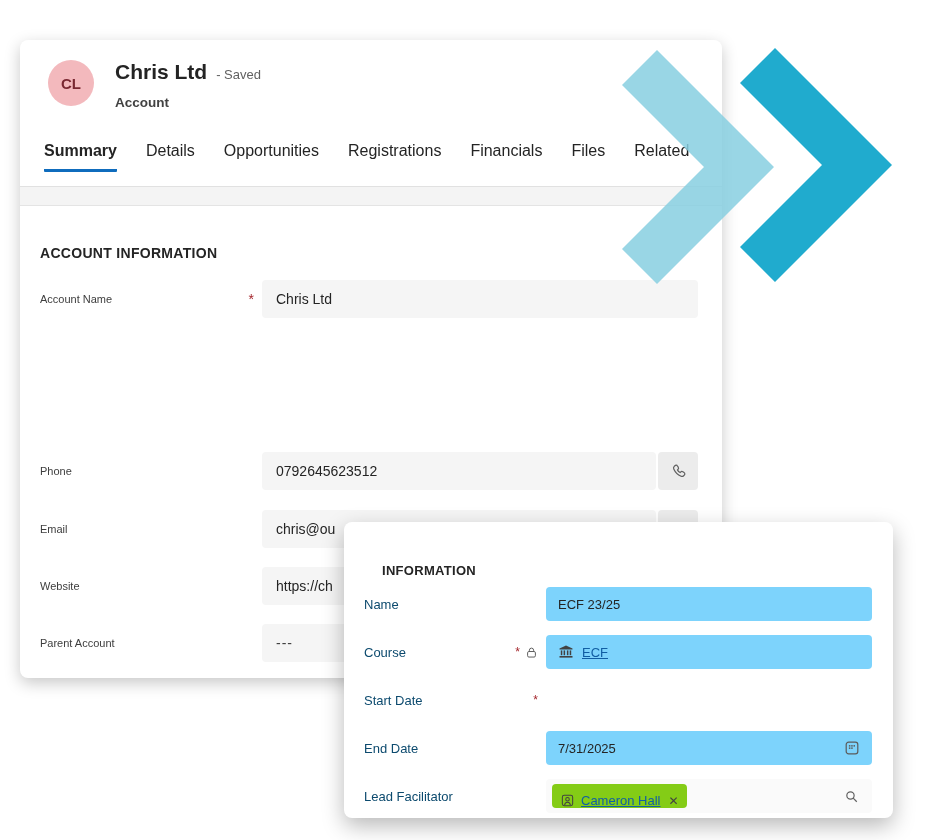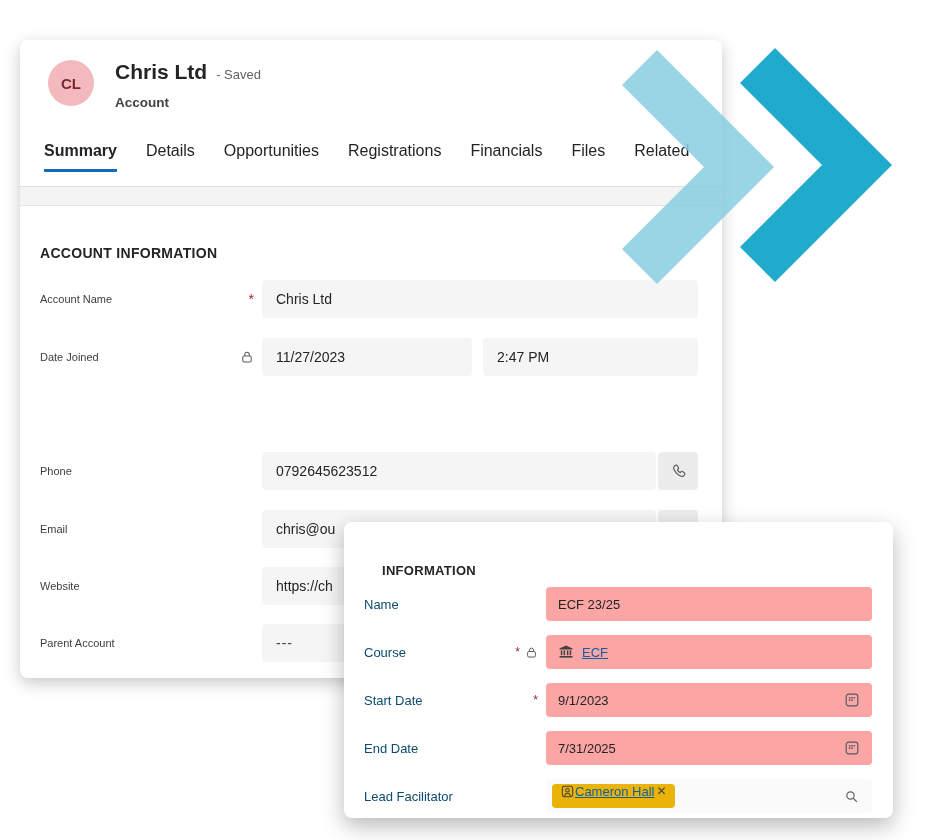--- a/index.html
+++ b/index.html
@@ -41,28 +41,28 @@
   .marker{width:32px;flex:none;display:flex;align-items:center;justify-content:flex-end;gap:4px;padding-right:8px;box-sizing:border-box;}
   .marker2{width:42px;flex:none;display:flex;align-items:center;justify-content:flex-end;gap:5px;padding-right:8px;box-sizing:border-box;}
   .req{color:#a4262c;font-size:14px;line-height:1;}
   .fwrap{flex:1;display:flex;gap:11px;min-width:0;}
   .fld{height:38px;background:#f5f5f5;border-radius:4px;display:flex;align-items:center;
     padding:0 14px;font-size:14px;color:#242424;flex:1;min-width:0;white-space:nowrap;overflow:hidden;box-sizing:border-box;}
   .fld.half1{flex:none;width:210px;}
   .fld.half2{flex:1;}
   .icon-box{width:40px;height:38px;background:#ececec;border-radius:4px;margin-left:2px;flex:none;
     display:flex;align-items:center;justify-content:center;cursor:pointer;}
-  .fld2{height:34px;background:#fca5a5;border-radius:4px;display:flex;align-items:center;
+  .fld2{height:34px;background:#7dd3fc;border-radius:4px;display:flex;align-items:center;
     padding:0 12px;font-size:13px;color:#242424;flex:1;min-width:0;white-space:nowrap;overflow:hidden;box-sizing:border-box;}
   .fld2.lookup{background:#fafafa;}
   .dash{color:#424242;letter-spacing:1px;}
   a.lnk{color:#115ea3;text-decoration:underline;cursor:pointer;}
   .course-lnk{margin-left:8px;font-size:13px;}
   .cal-btn,.search-btn{margin-left:auto;display:flex;align-items:center;cursor:pointer;}
-  .chip{display:flex;align-items:flex-start;background:#eab308;border-radius:4px;height:24px;padding:0 8px;flex:none;}
+  .chip{display:flex;align-items:flex-end;gap:6px;background:#84cc16;border-radius:4px;height:24px;padding:0 8px;flex:none;}
   .chip a.lnk{font-size:13px;}
   .chip .x{font-size:12px;color:#424242;cursor:pointer;padding-left:2px;}
   svg{display:block;}
 </style>
 </head>
 <body>
 
 <div class="card acc-card">
 
   <div class="avatar">CL</div>
@@ -90,35 +90,20 @@
   <div class="acc-row" style="top:240px">
     <span class="lbl">Account Name</span>
     <span class="marker">
         <span class="req">*</span>
       </span>
     <div class="fwrap">
         <div class="fld">Chris Ltd</div>
       </div>
   </div>
 
-  <div class="acc-row" style="top:298px">
-    <span class="lbl">Date Joined</span>
-    <span class="marker">
-      <span>
-        <svg width="14" height="14" viewBox="0 0 16 16">
-            <rect x="3.2" y="6.8" width="9.6" height="6.8" rx="1.6" fill="none" stroke="#5b5b5b" stroke-width="1.2"></rect>
-            <path d="M5.4 6.8 V5.2 a2.6 2.6 0 0 1 5.2 0 V6.8" fill="none" stroke="#5b5b5b" stroke-width="1.2"></path>
-          </svg>
-      </span>
-    </span>
-    <div class="fwrap">
-      <div class="fld half1">11/27/2023</div>
-      <div class="fld half2">2:47 PM</div>
-    </div>
-  </div>
 
 
   <div class="acc-row" style="top:412px">
     <span class="lbl">Phone</span>
     <span class="marker"></span>
     <div class="fwrap">
       <div class="fld">0792645623512</div>
       <div class="icon-box" style="margin-left:-9px">
         <span>
           <svg width="19" height="19" viewBox="0 0 20 20">
@@ -201,61 +186,44 @@
       </span>
       <a class="lnk course-lnk">ECF</a>
     </div>
   </div>
 
   <div class="inf-row" style="top:161px">
     <span class="lbl2">Start Date</span>
     <span class="marker2">
         <span class="req" style="font-size:12px">*</span>
       </span>
+  </div>
+
+  <div class="inf-row" style="top:209px">
+    <span class="lbl2">End Date</span>
+    <span class="marker2"></span>
     <div class="fld2">
-      <span>9/1/2023</span>
+      <span>7/31/2025</span>
       <span class="cal-btn">
         <span>
           <svg width="16" height="16" viewBox="0 0 16 16">
               <rect x="2.2" y="2.2" width="11.6" height="11.6" rx="2.4" fill="none" stroke="#5b5b5b" stroke-width="1.2"></rect>
               <g fill="#5b5b5b">
                 <rect x="4.9" y="5.1" width="1.5" height="1.5"></rect>
                 <rect x="7.2" y="5.1" width="1.5" height="1.5"></rect>
                 <rect x="9.5" y="5.1" width="1.5" height="1.5"></rect>
                 <rect x="4.9" y="7.4" width="1.5" height="1.5"></rect>
                 <rect x="7.2" y="7.4" width="1.5" height="1.5"></rect>
               </g>
             </svg>
         </span>
       </span>
     </div>
   </div>
 
-  <div class="inf-row" style="top:209px">
-    <span class="lbl2">End Date</span>
-    <span class="marker2"></span>
-    <div class="fld2">
-      <span>7/31/2025</span>
-      <span class="cal-btn">
-        <span>
-          <svg width="16" height="16" viewBox="0 0 16 16">
-              <rect x="2.2" y="2.2" width="11.6" height="11.6" rx="2.4" fill="none" stroke="#5b5b5b" stroke-width="1.2"></rect>
-              <g fill="#5b5b5b">
-                <rect x="4.9" y="5.1" width="1.5" height="1.5"></rect>
-                <rect x="7.2" y="5.1" width="1.5" height="1.5"></rect>
-                <rect x="9.5" y="5.1" width="1.5" height="1.5"></rect>
-                <rect x="4.9" y="7.4" width="1.5" height="1.5"></rect>
-                <rect x="7.2" y="7.4" width="1.5" height="1.5"></rect>
-              </g>
-            </svg>
-        </span>
-      </span>
-    </div>
-  </div>
-
   <div class="inf-row" style="top:257px">
     <span class="lbl2">Lead Facilitator</span>
     <span class="marker2"></span>
     <div class="fld2 lookup" style="padding-left:6px">
       <span class="chip">
         <span>
           <svg width="15" height="15" viewBox="0 0 16 16" fill="none" stroke="#424242" stroke-width="1.1">
               <rect x="2.5" y="2.5" width="11" height="11" rx="2"></rect>
               <circle cx="8" cy="6.7" r="1.9"></circle>
               <path d="M4.9 13 C5.3 11 6.4 9.95 8 9.95 C9.6 9.95 10.7 11 11.1 13"></path>

